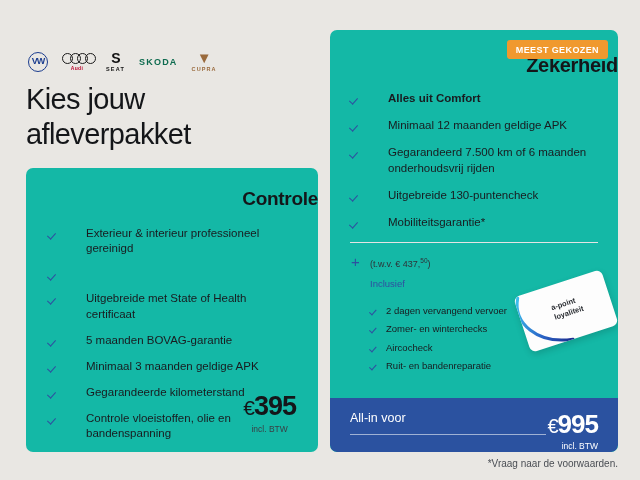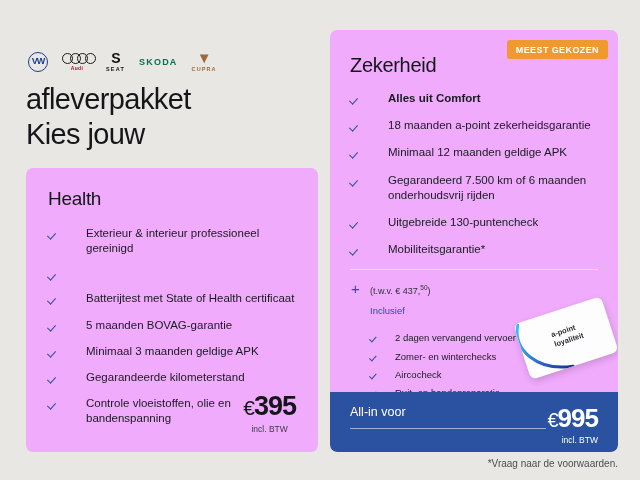--- a/index.html
+++ b/index.html
@@ -43,27 +43,27 @@
 
   
   .headline {
     position: absolute; left: 26px; top: 82px;
     font-size: 29px; line-height: 1.22; font-weight: 400;
     letter-spacing: -0.6px; color: #141619; width: 290px;
   }
 
   
   .card {
-    position: absolute; background: #f0abfc; border-radius: 7px;
+    position: absolute; background: #14b8a6; border-radius: 7px;
   }
   .card-left  { left: 26px;  top: 168px; width: 292px; height: 284px; }
   .card-right { left: 330px; top: 30px;  width: 288px; height: 422px; overflow: hidden; }
 
   .card-title {
-    font-size: 19px; font-weight: 400; letter-spacing: -0.3px; color: #141619;
+    font-size: 19px; font-weight: 700; letter-spacing: -0.3px; color: #141619; text-align: right;
   }
   .card-left .card-title { margin: 20px 0 0 22px; }
   .card-right .card-title { margin: 24px 0 0 20px; font-size: 20px; }
 
   
   .badge {
     position: absolute; right: 10px; top: 10px;
     background: #F0992E; color: #FFFFFF;
     font-size: 9px; font-weight: 700; letter-spacing: .4px;
     padding: 5px 9px 4px; border-radius: 3px;
@@ -104,21 +104,21 @@
   }
   .loyalty-title { font-size: 11.5px; font-weight: 700; color: #191B1F; }
   .loyalty-value { font-size: 9px; color: #2E3238; font-weight: 400; }
   .loyalty-value sup { font-size: 6.5px; vertical-align: super; }
 
   .inclusief {
     margin: 9px 0 16px 20px; font-size: 9.5px; font-weight: 500; color: #2F4FA0;
   }
   ul.sub-features { list-style: none; margin: 6px 0 0 20px; }
   ul.sub-features > li {
-    display: flex; align-items: flex-start; gap: 16px;
+    display: flex; align-items: flex-start; gap: 7px;
     margin-bottom: 6px; font-size: 9.5px; line-height: 1.3; color: #191B1F;
   }
   .check-sm { flex: 0 0 auto; width: 9px; height: 9px; position: relative; margin-top: 1px; }
   .check-sm::before {
     content: ""; position: absolute; left: 1px; top: 2px;
     width: 3px; height: 5.5px;
     border-right: 1.2px solid #2F4FA0; border-bottom: 1.2px solid #2F4FA0;
     transform: rotate(42deg);
   }
 
@@ -143,21 +143,21 @@
     position: absolute; right: 22px; bottom: 18px; text-align: center;
   }
   .price-amount {
     font-size: 27px; font-weight: 700; letter-spacing: -1px; color: #141619; line-height: 1;
   }
   .price-amount .eur { font-weight: 400; font-size: 21px; }
   .price-note { font-size: 8.5px; color: #3A3E44; margin-top: 4px; }
 
   
   .blue-bar {
-    position: absolute; left: 0; bottom: 0; width: 288px; height: 60px;
+    position: absolute; left: 0; bottom: 0; width: 288px; height: 54px;
     background: #2B52A0; border-radius: 0 0 7px 7px;
     display: flex; align-items: flex-start; justify-content: space-between;
     padding: 13px 20px 0 20px;
   }
   .allin-wrap { position: relative; flex: 1; }
   .allin {
     font-size: 12.5px; color: #FFFFFF; font-weight: 400;
   }
   .allin-rule {
     margin-top: 9px; height: 1px; background: rgba(255,255,255,.55); width: 196px;
@@ -202,37 +202,37 @@
     <div class="logo">
       <div class="skoda-word green">SKODA</div>
     </div>
     <div class="logo">
       <div class="cupra-mark">▼</div>
       <div class="cupra-word">CUPRA</div>
     </div>
   </div>
 
   <div class="headline">
+    <div>Kies jouw</div>
     <div>afleverpakket</div>
-    <div>Kies jouw</div>
   </div>
 
   <div class="card card-left">
-    <div class="card-title">Health</div>
+    <div class="card-title">Controle</div>
     <ul class="features">
       <li>
           <span class="check"></span>
           <span class="txt">Exterieur &amp; interieur professioneel gereinigd</span>
         </li>
       <li>
           <span class="check"></span>
         </li>
       <li>
           <span class="check"></span>
-          <span class="txt">Batterijtest met State of Health certificaat</span>
+          <span class="txt">Uitgebreide met State of Health certificaat</span>
         </li>
       <li>
           <span class="check"></span>
           <span class="txt">5 maanden BOVAG-garantie</span>
         </li>
       <li>
           <span class="check"></span>
           <span class="txt">Minimaal 3 maanden geldige APK</span>
         </li>
       <li>
@@ -251,24 +251,20 @@
   </div>
 
   <div class="card card-right">
     <div class="badge">MEEST GEKOZEN</div>
     <div class="card-title">Zekerheid</div>
 
     <ul class="features">
       <li class="bold">
           <span class="check"></span>
           <span class="txt">Alles uit Comfort</span>
-        </li>
-      <li>
-          <span class="check"></span>
-          <span class="txt">18 maanden a-point zekerheidsgarantie</span>
         </li>
       <li>
           <span class="check"></span>
           <span class="txt">Minimaal 12 maanden geldige APK</span>
         </li>
       <li>
           <span class="check"></span>
           <span class="txt">Gegarandeerd 7.500 km of 6 maanden onderhoudsvrij rijden</span>
         </li>
       <li>

